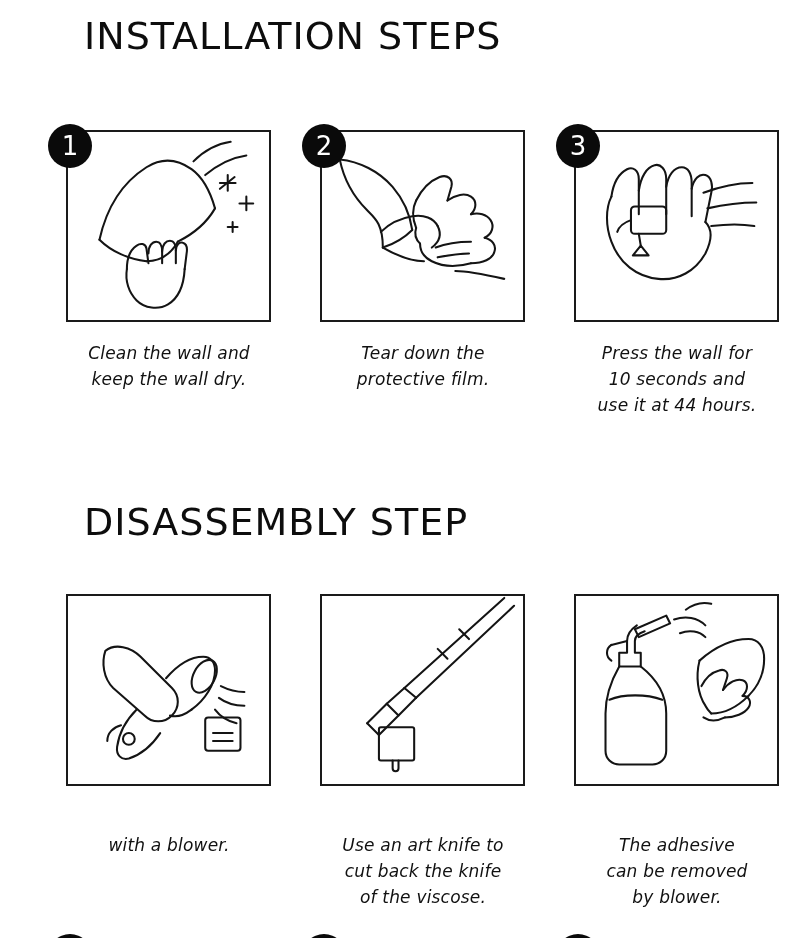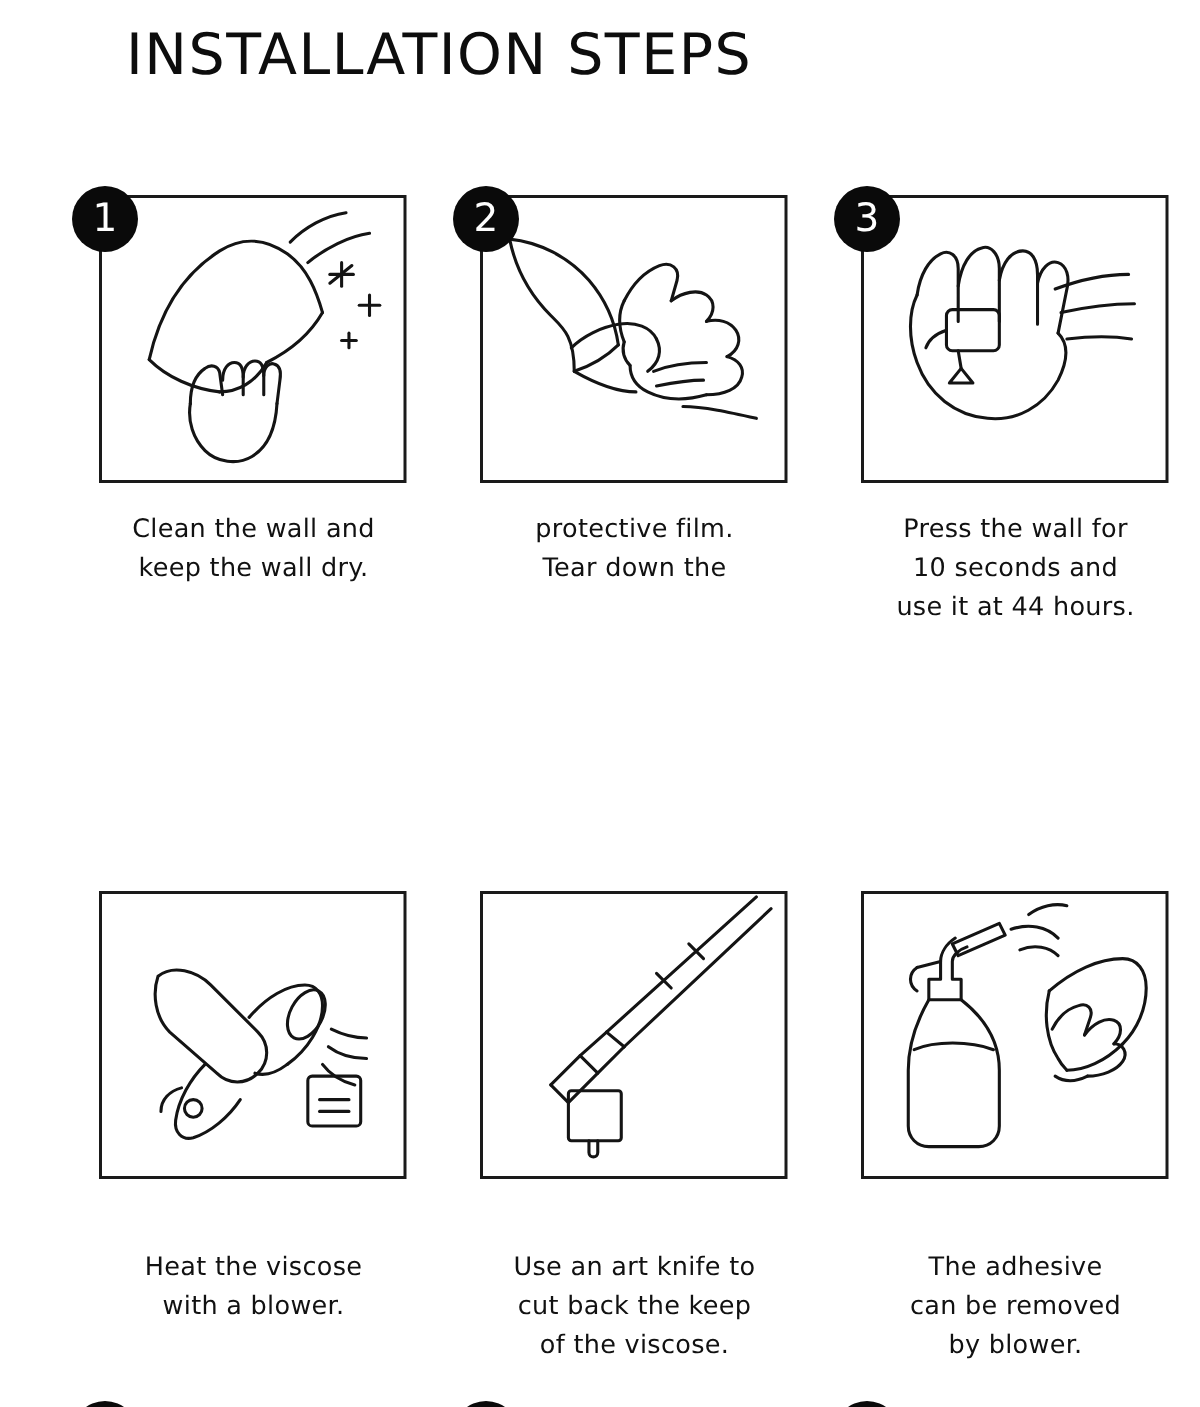--- a/index.html
+++ b/index.html
@@ -93,21 +93,21 @@
     margin-top: 18px;
     font-size: 17px;
     line-height: 26px;
     text-align: center;
     color: #111111;
     letter-spacing: 0.2px;
     width: 230px;
     margin-left: 6px;
   }
   .caption.lower { margin-top: 46px; }
-  .cap-line { display: block; }
+  .cap-line { display: block; font-style: italic; }
 </style>
 </head>
 <body>
 
 <div class="page">
 
   <div class="section-title" id="title-install">INSTALLATION STEPS</div>
 
   <div class="row" id="row-install">
 
@@ -161,22 +161,22 @@
             <path d="M100 114 C96 110, 94 104, 96 98"></path>
             <path d="M96 70 C92 78, 92 88, 96 98"></path>
             <path d="M118 128 C128 126, 140 124, 150 124"></path>
             <path d="M116 118 C126 114, 140 112, 152 112"></path>
             <path d="M62 118 C76 126, 92 132, 104 132"></path>
             <path d="M186 150 C168 146, 150 142, 136 142"></path>
           </g>
         </svg>
       </div>
       <div class="caption">
+        <span class="cap-line">Tear down the</span>
         <span class="cap-line">protective film.</span>
-        <span class="cap-line">Tear down the</span>
       </div>
     </div>
 
     <div class="step">
       <div class="badge top-left">3</div>
       <div class="frame">
         <svg viewBox="0 0 205 192">
           <g fill="none" stroke="#141414" stroke-width="2.1" stroke-linecap="round" stroke-linejoin="round">
             <path d="M36 66 C38 52, 44 42, 52 38 C58 35, 64 39, 64 48 L64 84"></path>
             <path d="M64 60 C66 46, 72 36, 80 34 C86 32, 92 38, 92 48 L92 84"></path>
@@ -195,20 +195,21 @@
       </div>
       <div class="caption">
         <span class="cap-line">Press the wall for</span>
         <span class="cap-line">10 seconds and</span>
         <span class="cap-line">use it at 44 hours.</span>
       </div>
     </div>
 
   </div>
 
+  <div class="section-title" id="title-disassembly">DISASSEMBLY STEP</div>
 
   <div class="row" id="row-disassembly">
 
     <div class="step">
       <div class="frame">
         <svg viewBox="0 0 205 192">
           <g fill="none" stroke="#141414" stroke-width="2.1" stroke-linecap="round" stroke-linejoin="round">
             <path d="M38 56 C34 68, 36 84, 46 94 L78 122 C86 130, 98 130, 106 122 C114 114, 114 102, 106 94 L74 62 C64 52, 48 48, 38 56 Z"></path>
             <path d="M100 84 C112 70, 126 62, 138 62 C146 62, 150 68, 150 76 C150 90, 140 106, 126 116"></path>
             <path d="M126 116 C118 122, 110 124, 104 122"></path>
@@ -220,21 +221,20 @@
             <path d="M154 104 C162 110, 172 112, 180 112"></path>
             <path d="M150 116 C156 124, 164 128, 172 130"></path>
             <rect x="140" y="124" width="36" height="34" rx="3"></rect>
             <path d="M148 140 L168 140"></path>
             <path d="M148 148 L168 148"></path>
           </g>
         </svg>
       </div>
       <div class="badge bottom-left">4</div>
       <div class="caption lower">
-        <span class="cap-line">Heat the viscose</span>
         <span class="cap-line">with a blower.</span>
       </div>
     </div>
 
     <div class="step">
       <div class="frame">
         <svg viewBox="0 0 205 192">
           <g fill="none" stroke="#141414" stroke-width="2.1" stroke-linecap="round" stroke-linejoin="round">
             <path d="M196 10 L96 104"></path>
             <path d="M186 2 L84 94"></path>
@@ -246,21 +246,21 @@
             <path d="M66 110 L46 130"></path>
             <path d="M58 142 L46 130"></path>
             <rect x="58" y="134" width="36" height="34" rx="2"></rect>
             <path d="M72 168 L72 176 C72 180, 78 180, 78 176 L78 168"></path>
           </g>
         </svg>
       </div>
       <div class="badge bottom-left">5</div>
       <div class="caption lower">
         <span class="cap-line">Use an art knife to</span>
-        <span class="cap-line">cut back the keep</span>
+        <span class="cap-line">cut back the knife</span>
         <span class="cap-line">of the viscose.</span>
       </div>
     </div>
 
     <div class="step">
       <div class="frame">
         <svg viewBox="0 0 205 192">
           <g fill="none" stroke="#141414" stroke-width="2.1" stroke-linecap="round" stroke-linejoin="round">
             <path d="M62 30 C56 34, 52 40, 52 46 L52 58 L44 58 L44 72 L66 72 L66 58 L60 58 L60 46 C60 42, 64 38, 70 36"></path>
             <path d="M60 34 L92 20 L96 28 L64 42 Z"></path>

